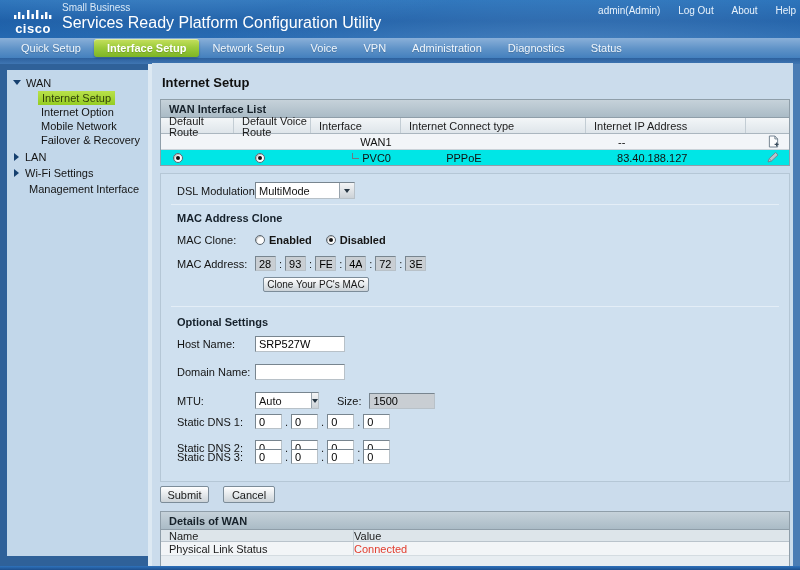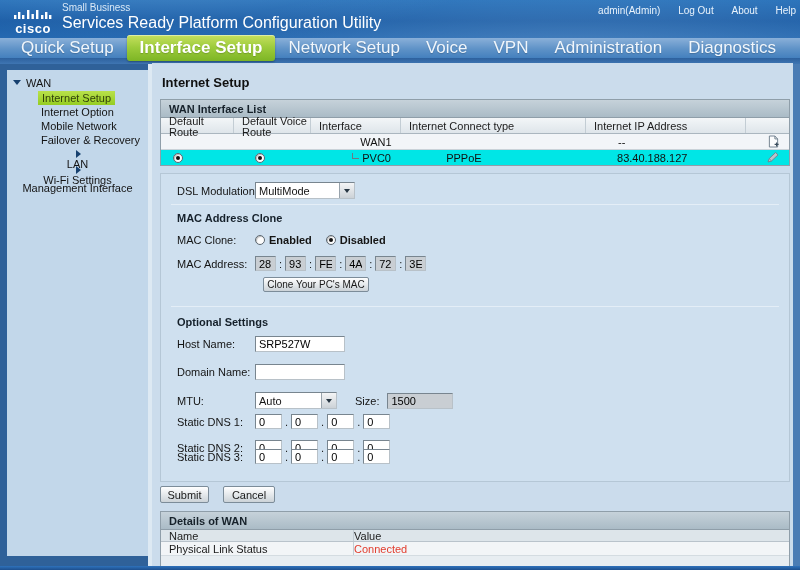--- a/index.html
+++ b/index.html
@@ -19,21 +19,21 @@
   .titles { position:absolute; left:62px; top:2px; z-index:3; }
   .product-line { color:#d9e8f6; font-size:10px; }
   .app-title { color:#ffffff; font-size:16px; margin-top:1px; }
   .userbar { position:absolute; right:4px; top:5px; z-index:3; font-size:10px; color:#e9f3fc; white-space:nowrap; }
   .userbar span { margin-left:15px; }
   .userbar .link { cursor:pointer; }
 
   
   .navbar { position:absolute; left:0; top:38px; width:800px; height:20px; display:flex; align-items:center;
     background:linear-gradient(180deg,#8ab0d9 0%,#5e92c7 55%,#4480be 100%); padding-left:8px; z-index:2; }
-  .tab { color:#f0f6fc; font-size:17px; padding:0 13px; text-shadow:0 1px 1px rgba(0,0,0,.18); cursor:pointer; white-space:nowrap; }
+  .tab { color:#f0f6fc; font-size:11px; padding:0 13px; text-shadow:0 1px 1px rgba(0,0,0,.18); cursor:pointer; white-space:nowrap; }
   .tab.active { background:linear-gradient(180deg,#c6e05e 0%,#9ccb3b 48%,#7db525 100%);
     border-radius:3px; padding:3px 13px; font-weight:bold; color:#fff;
     box-shadow:inset 0 1px 0 rgba(255,255,255,.45), 0 1px 2px rgba(0,0,0,.3); }
   .navband { position:absolute; left:0; top:58px; width:800px; height:6px;
     background:linear-gradient(180deg,#2d619e 0%,#3f76b3 100%); }
 
   
   .sidebar { position:absolute; left:7px; top:70px; width:141px; height:486px; background:#c2d7ea;
     font-size:11px; color:#141414; padding-top:6px; }
   .gap-strip { position:absolute; left:148px; top:64px; width:4px; height:502px; background:#dde9f3; }
@@ -46,21 +46,21 @@
   .s-row { display:flex; align-items:center; height:13px; margin:0 0 1px 0; cursor:pointer; }
   .arr-down { width:0; height:0; border-left:4px solid transparent; border-right:4px solid transparent;
     border-top:5px solid #16406f; margin:0 5px 0 6px; }
   .arr-right { width:0; height:0; border-top:4px solid transparent; border-bottom:4px solid transparent;
     border-left:5px solid #16406f; margin:0 6px 0 7px; }
   .arr-none { width:9px; margin:0 6px 0 7px; }
   .s-children { margin:2px 0 2px 0; }
   .s-child { height:13px; line-height:13px; margin:0 0 1px 34px; cursor:pointer; white-space:nowrap; }
   .s-child.selected { display:inline-block; margin-left:31px; height:14px; line-height:12px; padding:1px 4px;
     background:linear-gradient(180deg,#b9e14b,#95cd22); color:#31400a; }
-  .s-top { margin-top:3px;flex-direction:column; }
+  .s-top { margin-top:3px; }
 
   
   .page-title { margin:12px 0 9px 10px; font-size:13px; font-weight:bold; color:#101010; }
   .panel { margin-left:8px; width:630px; border:1px solid #8f9ea9; background:#fff; }
   .panel-header { height:18px; background:linear-gradient(180deg,#c6d2da 0%,#aabbc6 100%);
     display:flex; align-items:center; padding-left:8px; font-weight:bold; font-size:11px; color:#16212a;
     border-bottom:1px solid #8f9ea9; }
 
   
   .thead { display:flex; background:linear-gradient(180deg,#f3f6f8 0%,#dee5ea 100%); height:16px;
@@ -92,21 +92,21 @@
   .w90 { width:90px; } .w66 { width:66px; }
   .mac-box { width:21px; height:15px; }
   .oct { width:27px; height:15px; }
   .sep { margin:0 3px; color:#222; }
   .select { display:inline-flex; align-items:center; height:17px; border:1px solid; border-color:#78858f #b8c1c8 #b8c1c8 #78858f;
     background:#fff; cursor:pointer; }
   .select .sval { flex:1; padding:0 3px; font-size:11px; }
   .select .sarrow { width:15px; height:15px; background:linear-gradient(180deg,#f4f5f6,#ccd2d7);
     border-left:1px solid #98a3ac; display:flex; align-items:center; justify-content:center; }
   .select .sarrow i { width:0; height:0; border-left:3px solid transparent; border-right:3px solid transparent; border-top:4px solid #273642; }
-  .wsel100 { width:100px; } .wsel60 { width:82px;gap:26px; }
+  .wsel100 { width:100px; } .wsel60 { width:64px;gap:26px; }
   .rlabel { font-weight:bold; margin:0 14px 0 4px; }
   .btn { display:inline-flex; align-items:center; justify-content:center; height:17px;
     background:linear-gradient(180deg,#ffffff 0%,#e3e7ea 55%,#ccd3d8 100%);
     border:1px solid #7c8c99; border-radius:2px; font-family:inherit; font-size:11px; color:#1a1a1a; cursor:pointer; padding:0 10px; }
   .clone-btn { width:106px; height:15px; font-size:10px; }
   .size-label { margin:0 8px 0 18px; }
 
   .actions { margin:4px 0 0 8px; display:flex; }
   .actions .btn { margin-right:14px; }
   .submit-btn { width:49px; } .cancel-btn { width:52px; }

